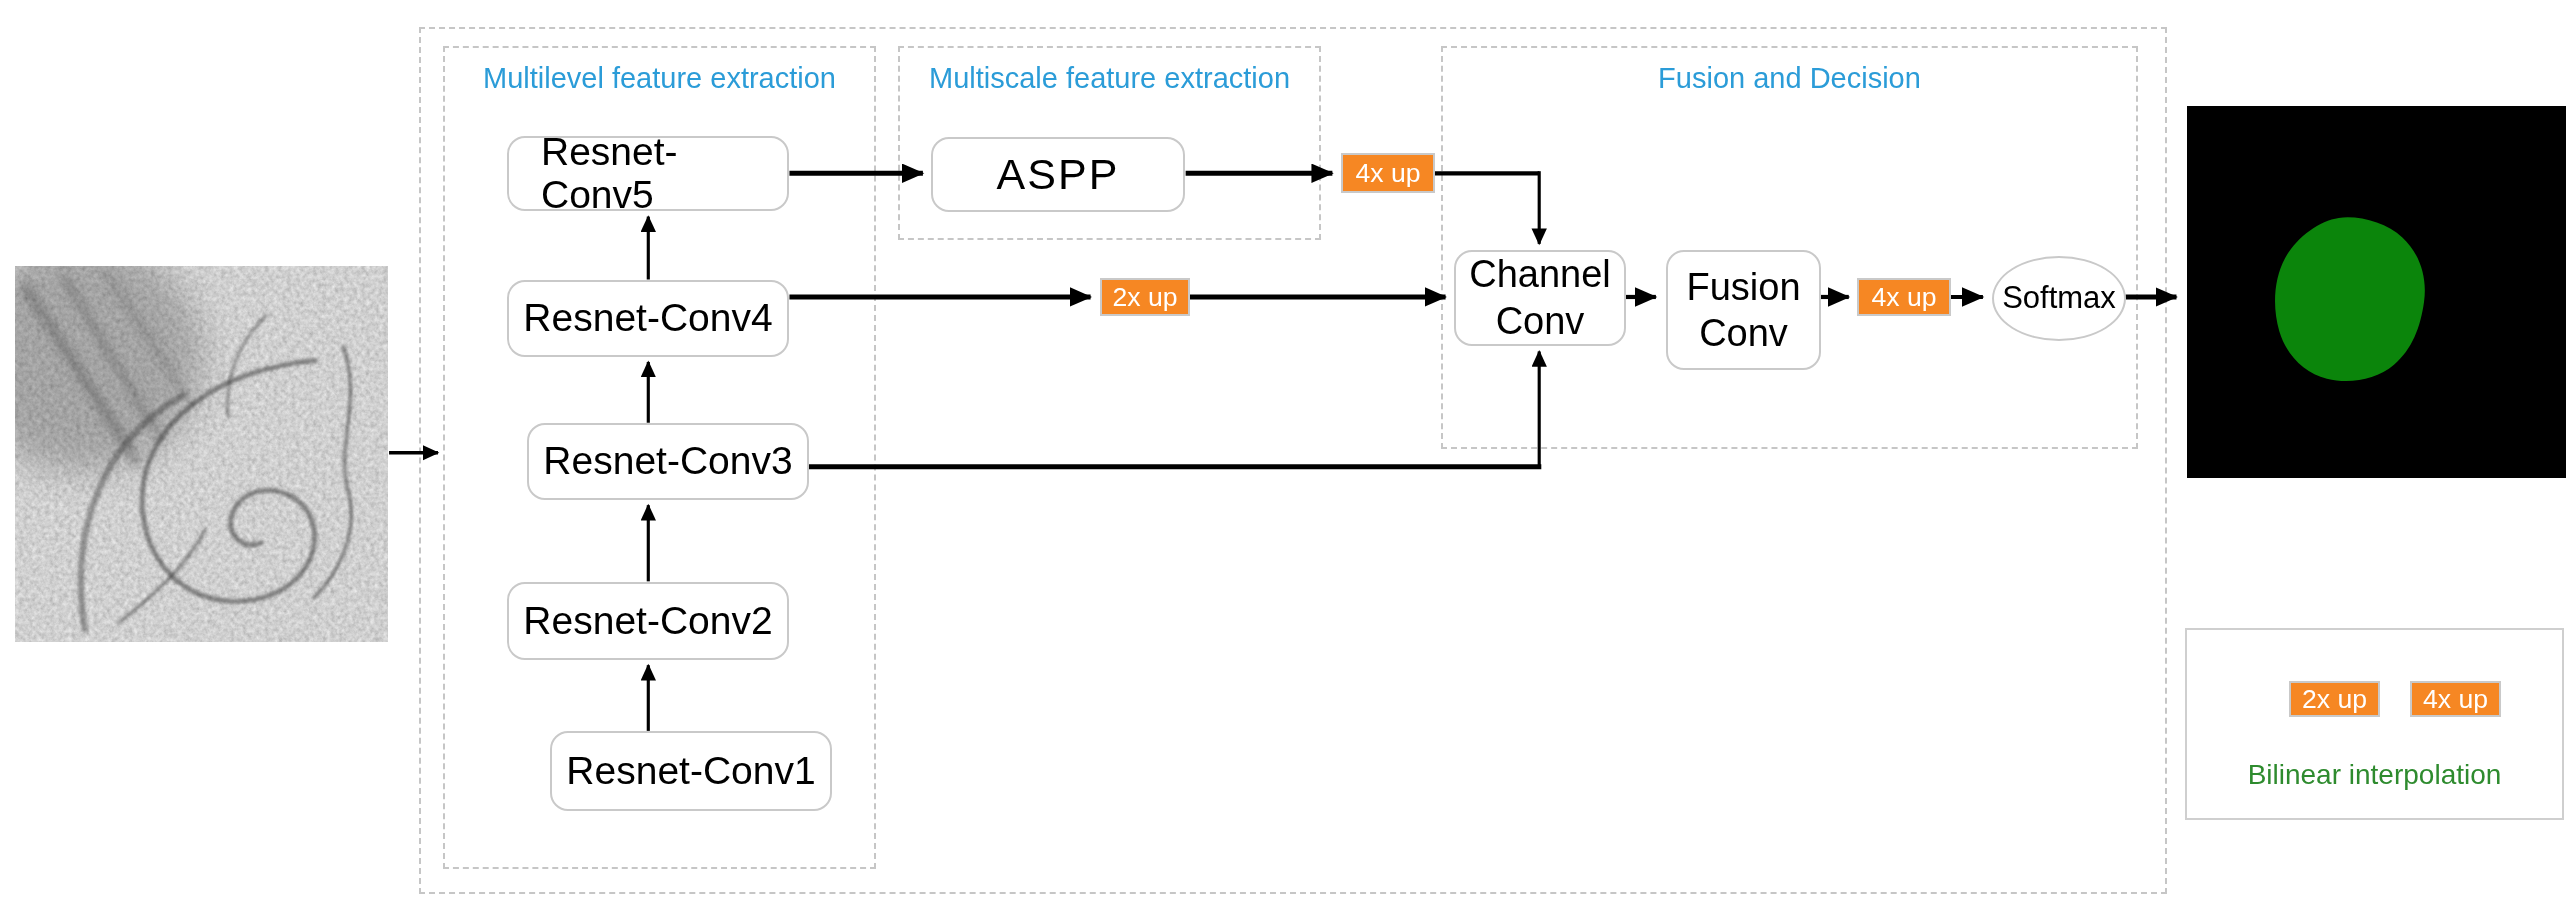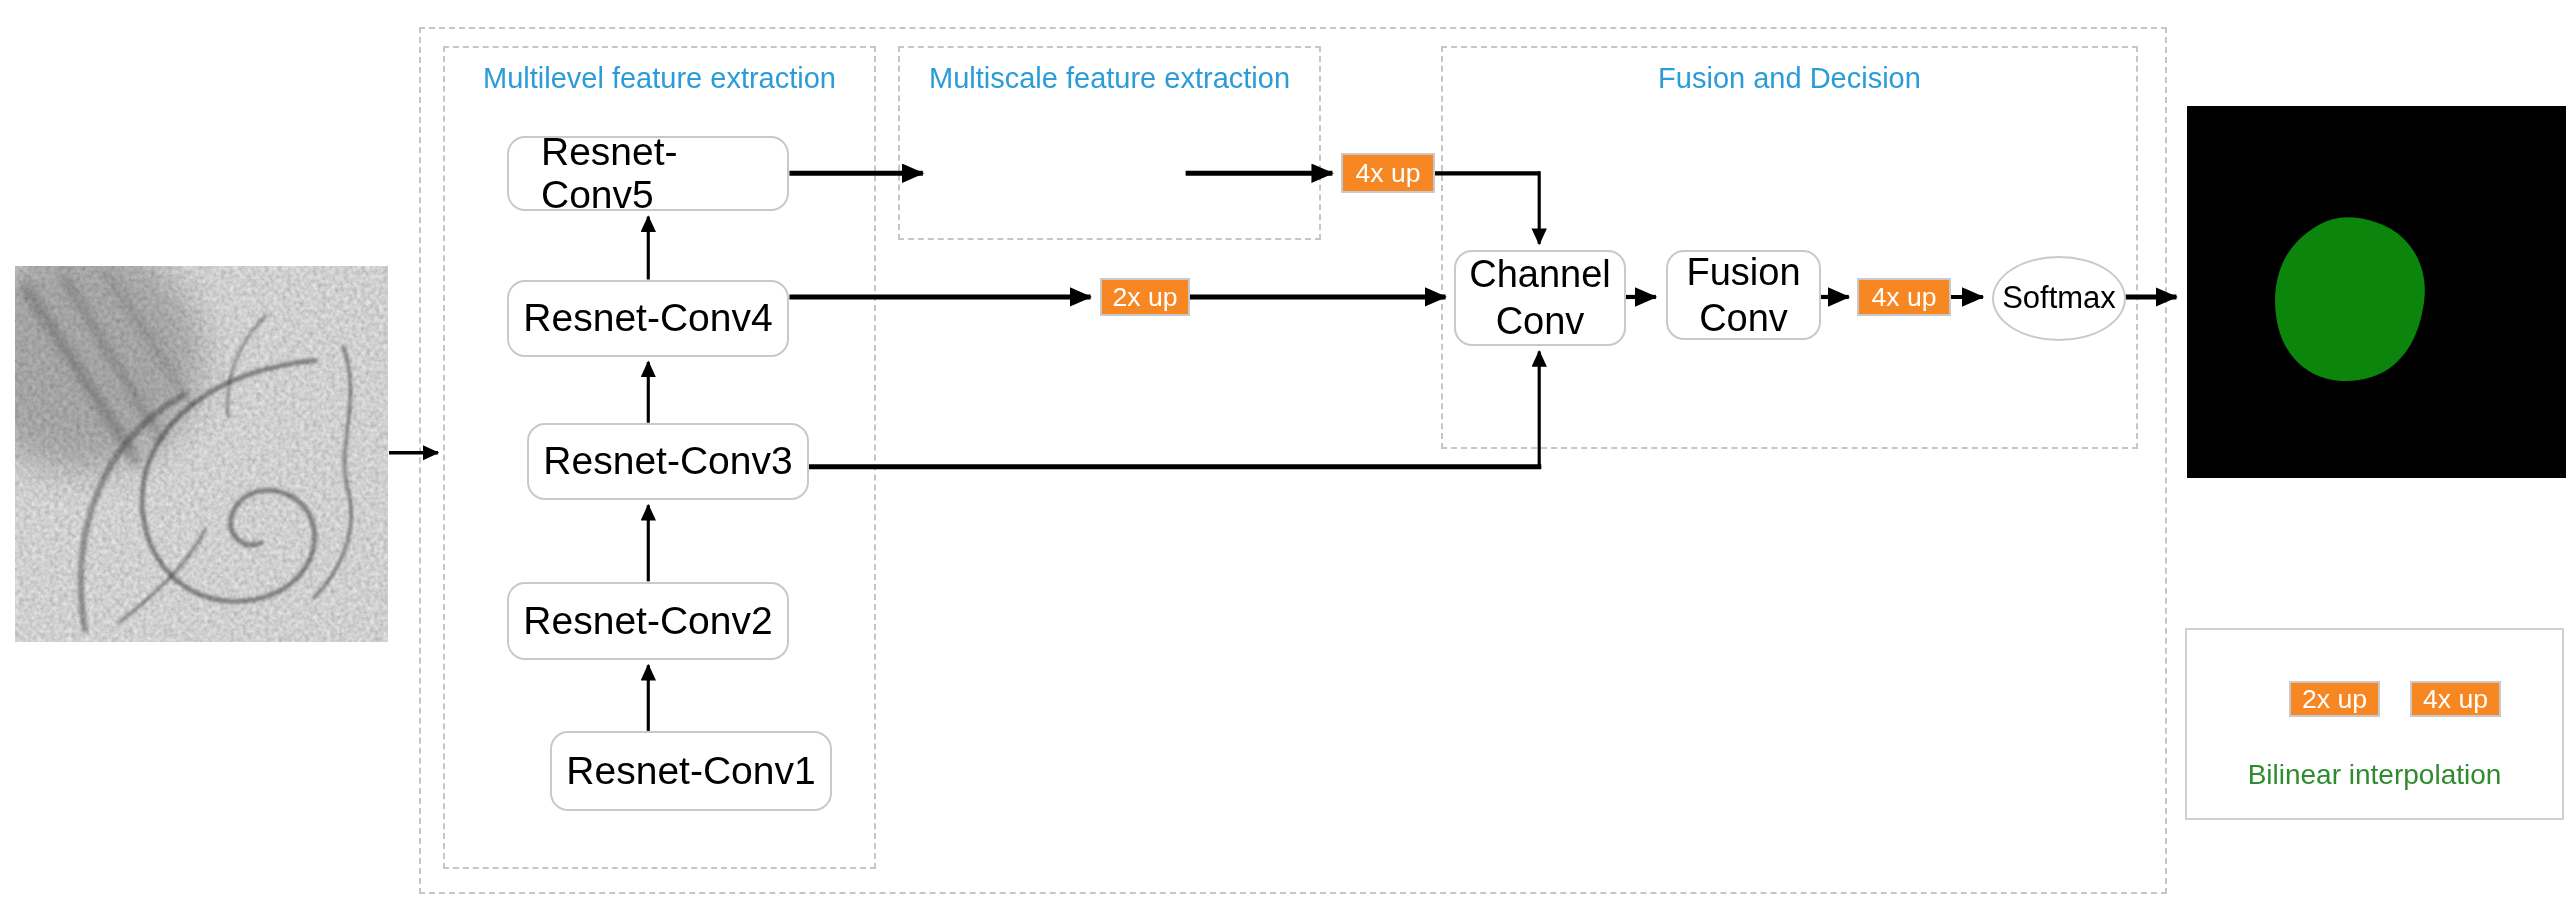--- a/index.html
+++ b/index.html
@@ -140,28 +140,31 @@
   <div class="node" style="left:507px;top:423px;width:282px;height:77px;margin-left:20px;">
     <span class="lbl resnet">Resnet-Conv3</span>
   </div>
   <div class="node" style="left:507px;top:582px;width:282px;height:78px;">
     <span class="lbl resnet">Resnet-Conv2</span>
   </div>
   <div class="node" style="left:507px;top:731px;width:282px;height:80px;margin-left:43px;">
     <span class="lbl resnet">Resnet-Conv1</span>
   </div>
 
+  <div class="node" style="left:931px;top:137px;width:254px;height:75px;">
+    <span class="lbl aspp-lbl">ASPP</span>
+  </div>
 
   <div class="node" style="left:1454px;top:250px;width:172px;height:96px;justify-content:flex-end;">
     <div class="twoline">
       <div>Channel</div>
       <div>Conv</div>
     </div>
   </div>
-  <div class="node" style="left:1666px;top:250px;width:155px;height:90px;">
+  <div class="node" style="left:1666px;top:250px;width:155px;height:120px;">
     <div class="twoline">
       <div>Fusion</div>
       <div>Conv</div>
     </div>
   </div>
   <div class="node ellipse" style="left:1992px;top:256px;width:134px;height:85px;">
     <span class="lbl">Softmax</span>
   </div>
 
   <div class="badge" style="left:1341px;top:153px;width:94px;height:40px;">

